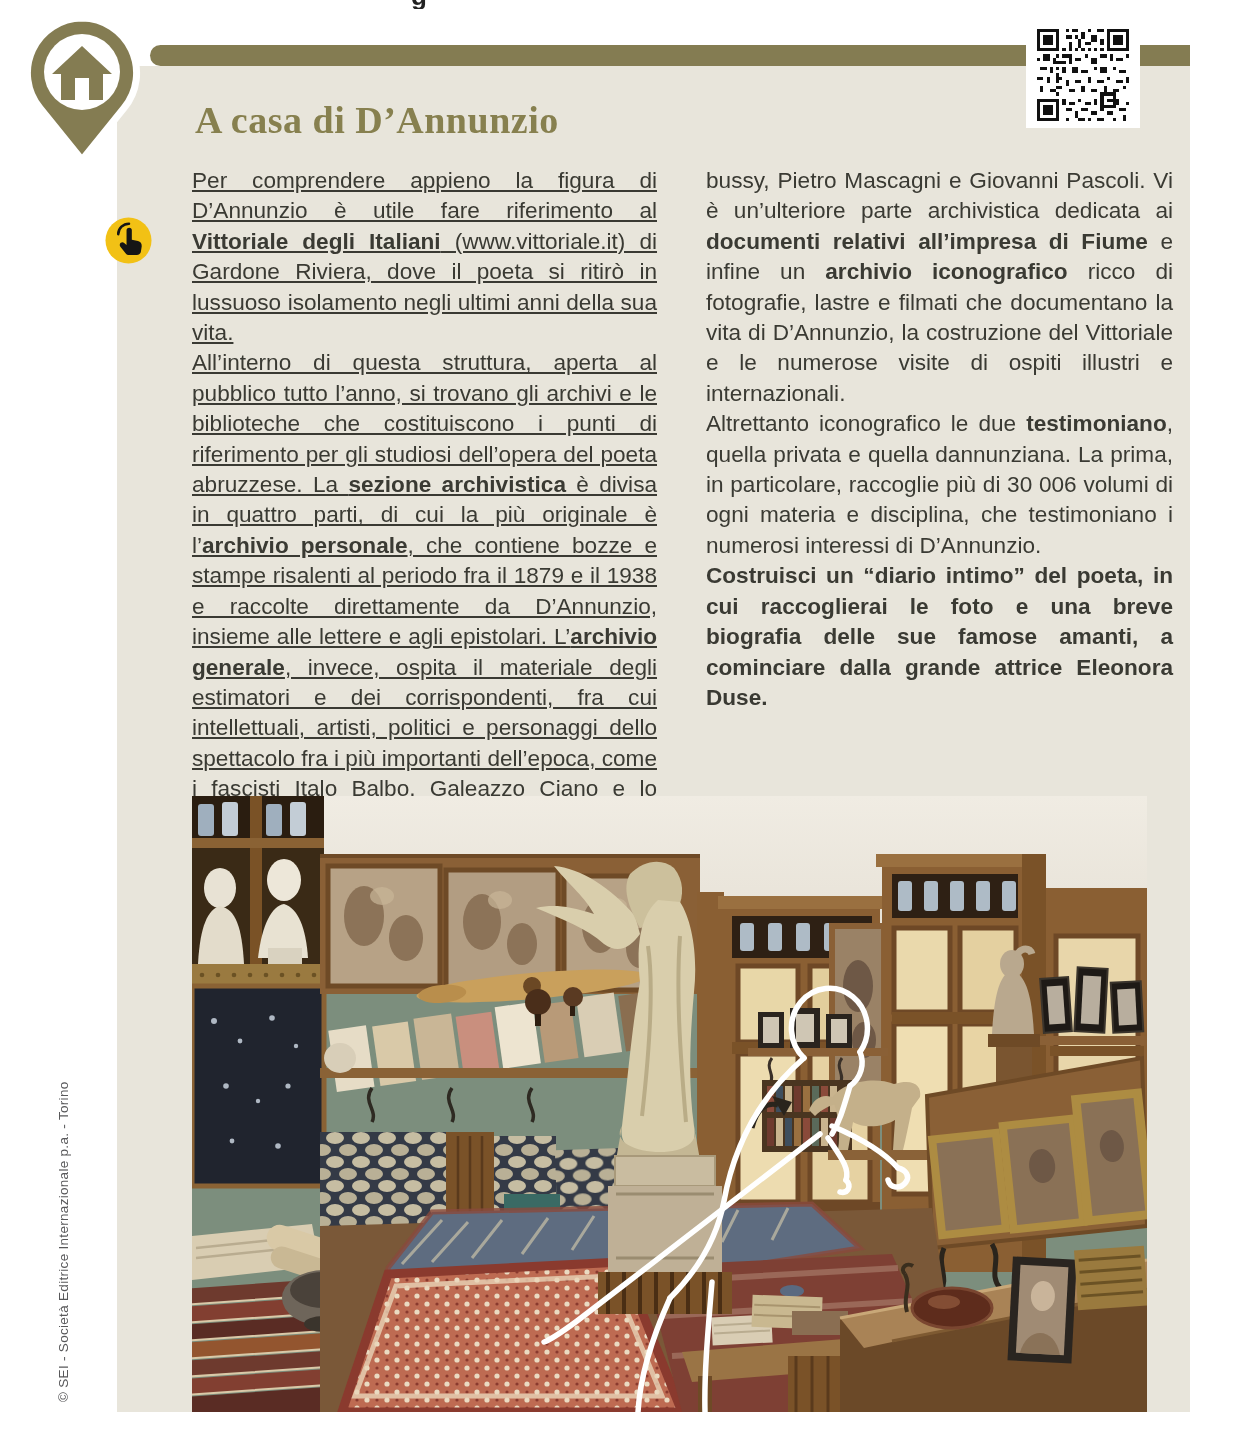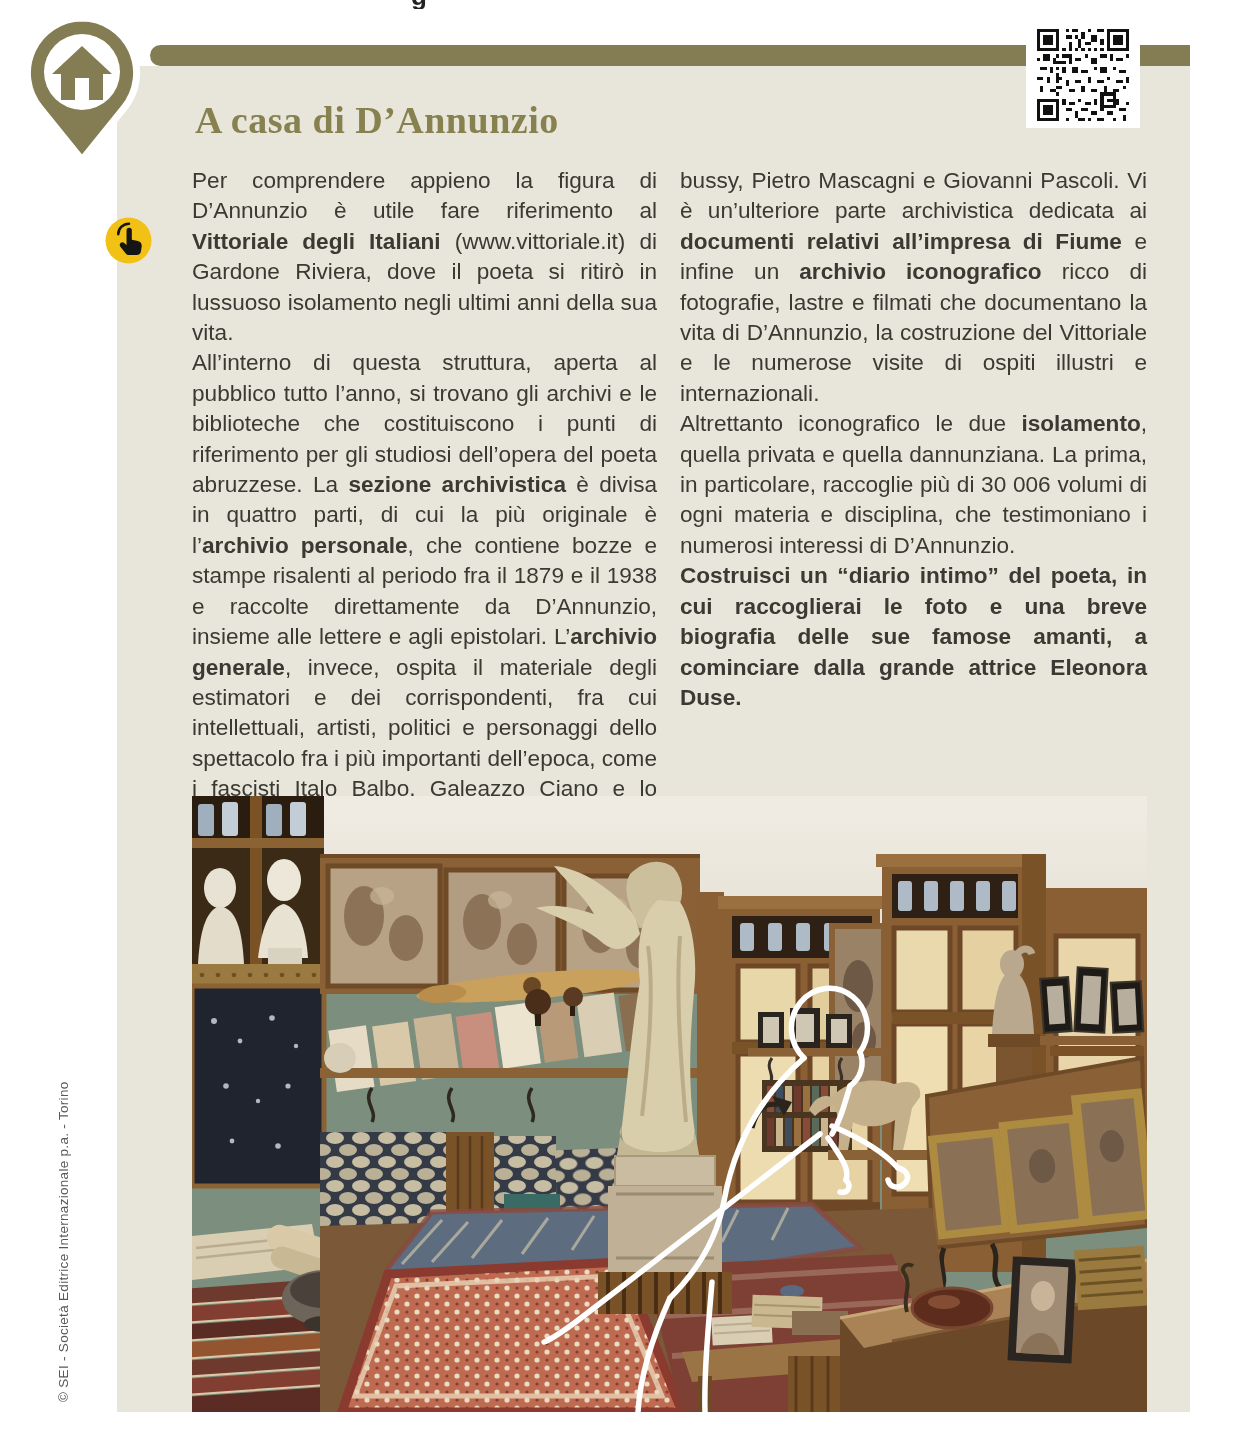--- a/index.html
+++ b/index.html
@@ -10,22 +10,22 @@
   .qrbox{position:absolute;left:1026px;top:22px;width:114px;height:106px;background:#fff;display:flex;align-items:center;justify-content:center;}
   .qrbox svg{width:92px;height:92px;}
   .pin{position:absolute;left:16px;top:12px;width:132px;height:152px;}
   .title{position:absolute;left:195px;top:98px;font-family:"Liberation Serif", serif;font-weight:700;
          font-size:38px;color:#87804F;letter-spacing:.5px;}
   .tap{position:absolute;left:105px;top:217px;width:47px;height:47px;}
   .col{position:absolute;top:166px;font-size:22.6px;line-height:30.4px;color:#3A3A33;text-align:justify;
        hyphens:auto;-webkit-hyphens:auto;}
   .col p{margin:0;}
   .col .b{font-weight:700;}
-  .col-left{left:192px;width:465px;}
-  .col-right{left:680px;width:467px;}
+  .col-left{left:192px;width:465px;text-decoration:underline;}
+  .col-right{left:706px;width:467px;}
   .sq{display:inline-block;width:17px;height:17px;background:#8A8258;margin-right:9px;vertical-align:-1px;}
   .photo{position:absolute;left:192px;top:796px;width:955px;height:616px;overflow:hidden;}
   .copyright{position:absolute;left:56px;top:1402px;transform:rotate(-90deg);transform-origin:0 0;
              white-space:nowrap;font-size:13.5px;color:#58585A;letter-spacing:.3px;}
   .cutglyph{position:absolute;left:405px;top:0;width:38px;height:9px;overflow:hidden;}
   .cutglyph span{position:relative;top:-19px;left:6px;font-weight:700;font-size:26px;color:#222;}
 </style>
 </head>
 <body>
 
@@ -93,21 +93,21 @@
       <path d="M22.0 27.5 V13.6 a2.7 2.7 0 0 1 5.4 0 v9.6 l6.3 1.3 c2.5 .5 4.1 2.8 3.8 5.3 l-.8 5.4 c-.3 2.1 -2.1 3.7 -4.3 3.7 h-7.7 c-1.4 0 -2.7 -.6 -3.5 -1.7 l-5.5 -6.8 c-1 -1.2 -.8 -3 .4 -4 1 -.8 2.5 -.8 3.5 .1 l2.4 2.0 z" fill="#151515"></path>
     </g>
   </svg>
 
   <div class="col col-left">
     <p><span><span>Per comprendere appieno la figura di D’Annunzio è utile fare riferimento al </span><span class="b">Vittoriale degli Italiani</span><span> (www.vittoriale.it) di Gardone Riviera, dove il poeta si ritirò in lussuoso isolamento negli ultimi anni della sua vita.</span></span></p>
     <p><span><span>All’interno di questa struttura, aperta al pubblico tutto l’anno, si trovano gli archivi e le biblioteche che costituiscono i punti di riferimento per gli studiosi dell’opera del poeta abruzzese. La </span><span class="b">sezione archivistica</span><span> è divisa in quattro parti, di cui la più originale è l’</span><span class="b">archivio personale</span><span>, che contiene bozze e stampe risalenti al periodo fra il 1879 e il 1938 e raccolte direttamente da D’Annunzio, insieme alle lettere e agli epistolari. L’</span><span class="b">archivio generale</span><span>, invece, ospita il materiale degli estimatori e dei corrispondenti, fra cui intellettuali, artisti, politici e personaggi dello spettacolo fra i più importanti dell’epoca, come i fascisti Italo Balbo, Galeazzo Ciano e lo stesso Mussolini e, inoltre, Eleonora Duse, Claude De-</span></span></p>
   </div>
   <div class="col col-right">
     <p><span><span>bussy, Pietro Mascagni e Giovanni Pascoli. Vi è un’ulteriore parte archivistica dedicata ai </span><span class="b">documenti relativi all’impresa di Fiume</span><span> e infine un </span><span class="b">archivio iconografico</span><span> ricco di fotografie, lastre e filmati che documentano la vita di D’Annunzio, la costruzione del Vittoriale e le numerose visite di ospiti illustri e internazionali.</span></span></p>
-    <p><span><span>Altrettanto iconografico le due </span><span class="b">isolamento</span><span>, quella privata e quella dannunziana. La prima, in particolare, raccoglie più di 30 006 volumi di ogni materia e disciplina, che testimoniano i numerosi interessi di D’Annunzio.</span></span></p>
+    <p><span><span>Altrettanto iconografico le due </span><span class="b">testimoniano</span><span>, quella privata e quella dannunziana. La prima, in particolare, raccoglie più di 30 006 volumi di ogni materia e disciplina, che testimoniano i numerosi interessi di D’Annunzio.</span></span></p>
     <p><span><span class="b">Costruisci un “diario intimo” del poeta, in cui raccoglierai le foto e una breve biografia delle sue famose amanti, a cominciare dalla grande attrice Eleonora Duse.</span></span></p>
   </div>
 
   <div class="photo">
   <svg viewBox="0 0 955 616" width="955" height="616">
     <defs>
       <pattern id="curt" width="26" height="24" patternUnits="userSpaceOnUse">
         <rect width="26" height="24" fill="#343A46"></rect>
         <ellipse cx="13" cy="6" rx="9" ry="6" fill="#C6BDA2"></ellipse>
         <ellipse cx="0" cy="18" rx="9" ry="6" fill="#B9B096"></ellipse>

